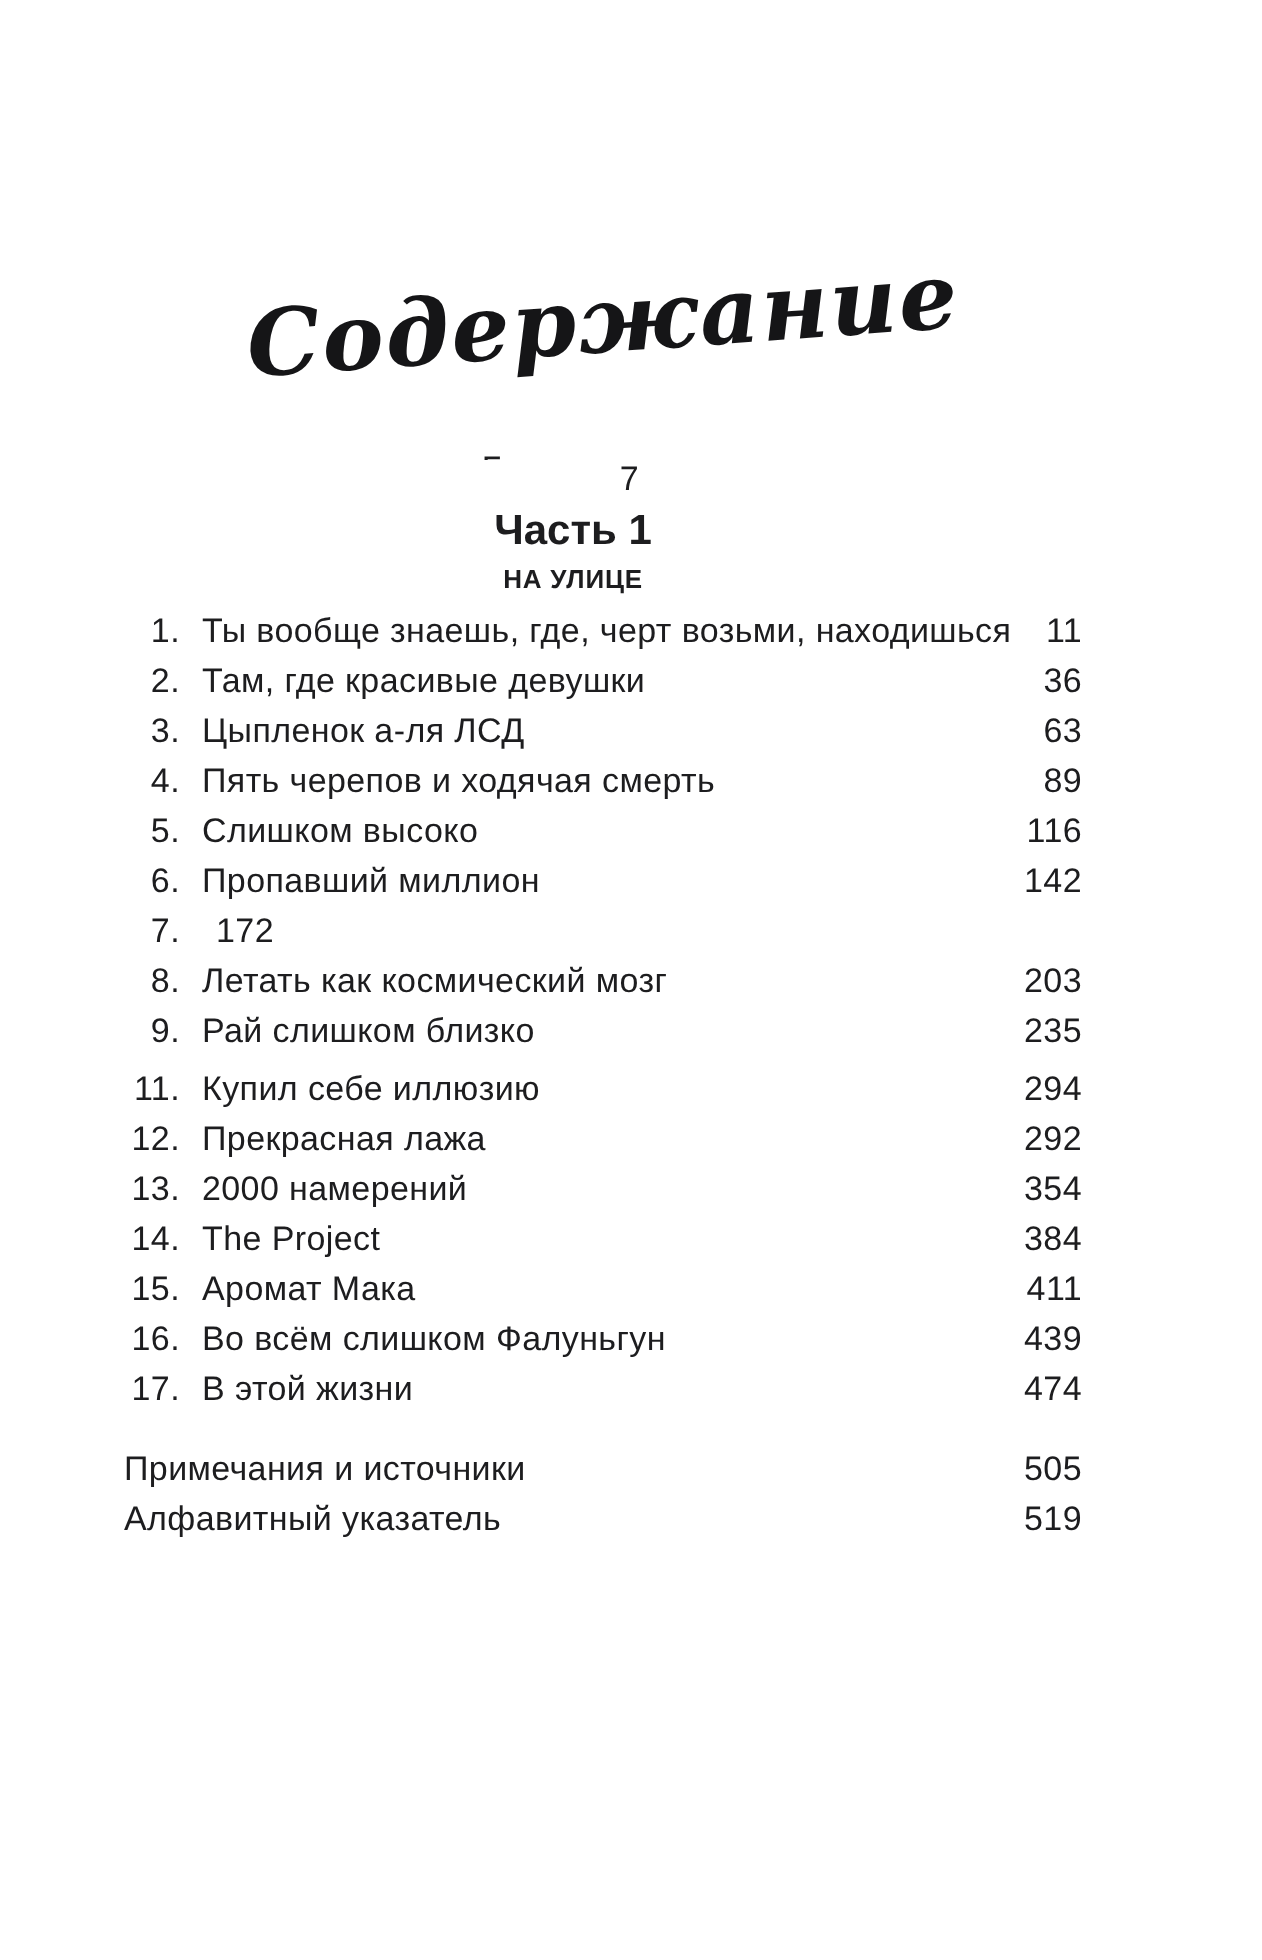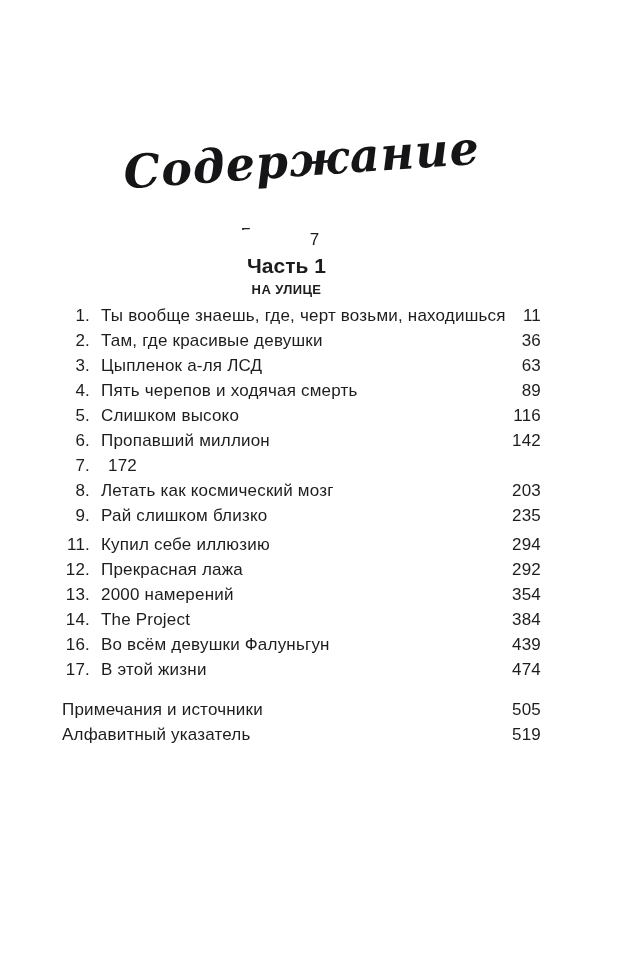--- a/index.html
+++ b/index.html
@@ -153,22 +153,27 @@
         <span class="num">13.</span>
         <span class="entry-label">2000 намерений</span>
         <span class="page-num">354</span>
       </div>
       <div class="toc-row">
         <span class="num">14.</span>
         <span class="entry-label">The Project</span>
         <span class="page-num">384</span>
       </div>
       <div class="toc-row">
+        <span class="num">15.</span>
+        <span class="entry-label">Аромат Мака</span>
+        <span class="page-num">411</span>
+      </div>
+      <div class="toc-row">
         <span class="num">16.</span>
-        <span class="entry-label">Во всём девушки Фалуньгун</span>
+        <span class="entry-label">Во всём слишком Фалуньгун</span>
         <span class="page-num">439</span>
       </div>
       <div class="toc-row">
         <span class="num">17.</span>
         <span class="entry-label">В этой жизни</span>
         <span class="page-num">474</span>
       </div>
     </div>
 
     <div class="backmatter">

